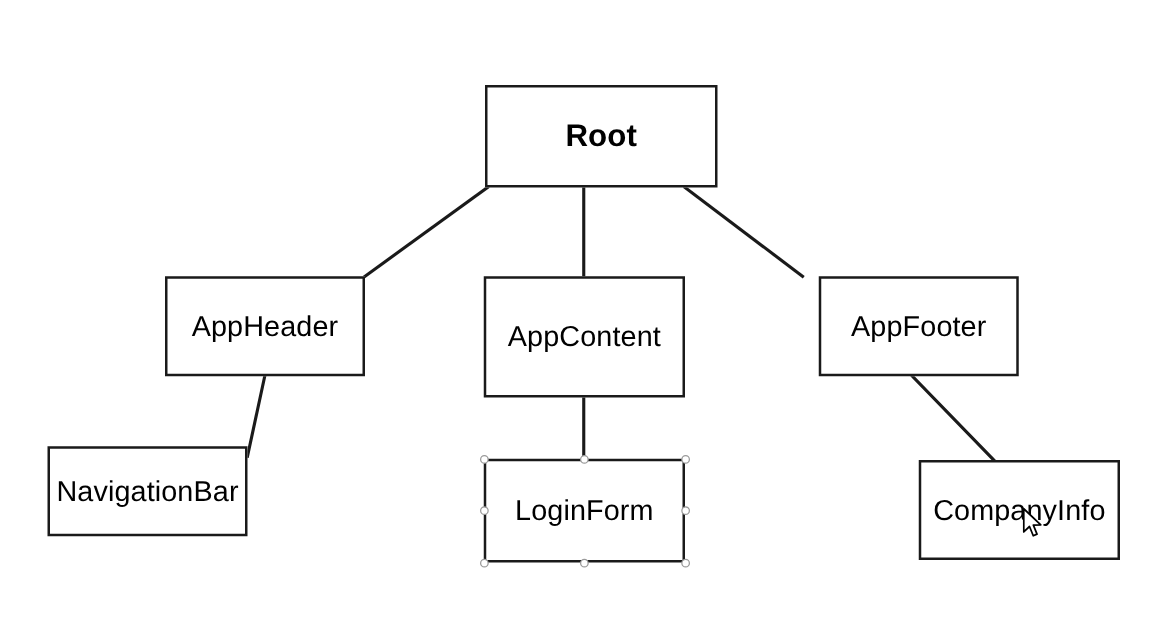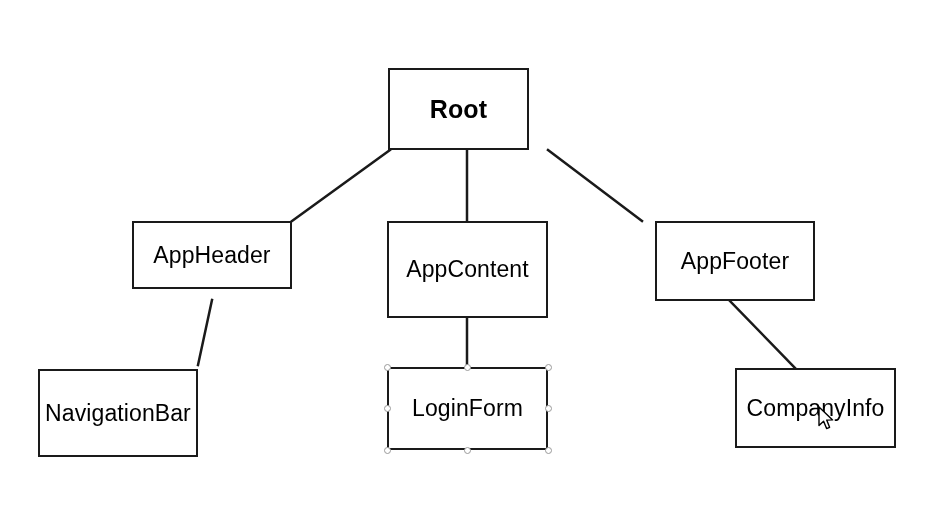--- a/index.html
+++ b/index.html
@@ -73,33 +73,33 @@
   <svg id="edges" viewBox="0 0 930 506" width="930" height="506" xmlns="http://www.w3.org/2000/svg">
       <line x1="390" y1="150" x2="292" y2="221" stroke="#1a1a1a" stroke-width="2.5" stroke-linecap="square"></line>
       <line x1="467" y1="150" x2="467" y2="221" stroke="#1a1a1a" stroke-width="2.5" stroke-linecap="square"></line>
       <line x1="548" y1="150" x2="642" y2="221" stroke="#1a1a1a" stroke-width="2.5" stroke-linecap="square"></line>
       <line x1="212" y1="300" x2="198" y2="365" stroke="#1a1a1a" stroke-width="2.5" stroke-linecap="square"></line>
       <line x1="467" y1="301" x2="467" y2="367" stroke="#1a1a1a" stroke-width="2.5" stroke-linecap="square"></line>
       <line x1="730" y1="301" x2="795" y2="368" stroke="#1a1a1a" stroke-width="2.5" stroke-linecap="square"></line>
     </svg>
 
   <div id="nodes-layer">
-      <div class="node root" style="left: 388px; top: 68px; width: 141px; height: 82px;">
+      <div class="node root" style="left: 388px; top: 68px; width: 186px; height: 82px;">
         <span class="node-label">Root</span>
       </div>
-      <div class="node" style="left: 132px; top: 221px; width: 160px; height: 68px;">
+      <div class="node" style="left: 132px; top: 221px; width: 160px; height: 80px;">
         <span class="node-label">AppHeader</span>
       </div>
       <div class="node" style="left: 387px; top: 221px; width: 161px; height: 97px;">
         <span class="node-label">AppContent</span>
       </div>
       <div class="node" style="left: 642px; top: 221px; width: 160px; height: 80px; margin-left: 13px;">
         <span class="node-label">AppFooter</span>
       </div>
-      <div class="node" style="left: 38px; top: 369px; width: 160px; height: 88px;">
+      <div class="node" style="left: 38px; top: 357px; width: 160px; height: 72px;">
         <span class="node-label">NavigationBar</span>
       </div>
       <div class="node" style="left: 387px; top: 367px; width: 161px; height: 83px;">
         <span class="node-label">LoginForm</span>
       </div>
       <div class="node" style="left: 735px; top: 368px; width: 161px; height: 80px;">
         <span class="node-label">CompanyInfo</span>
       </div>
     </div>
 

